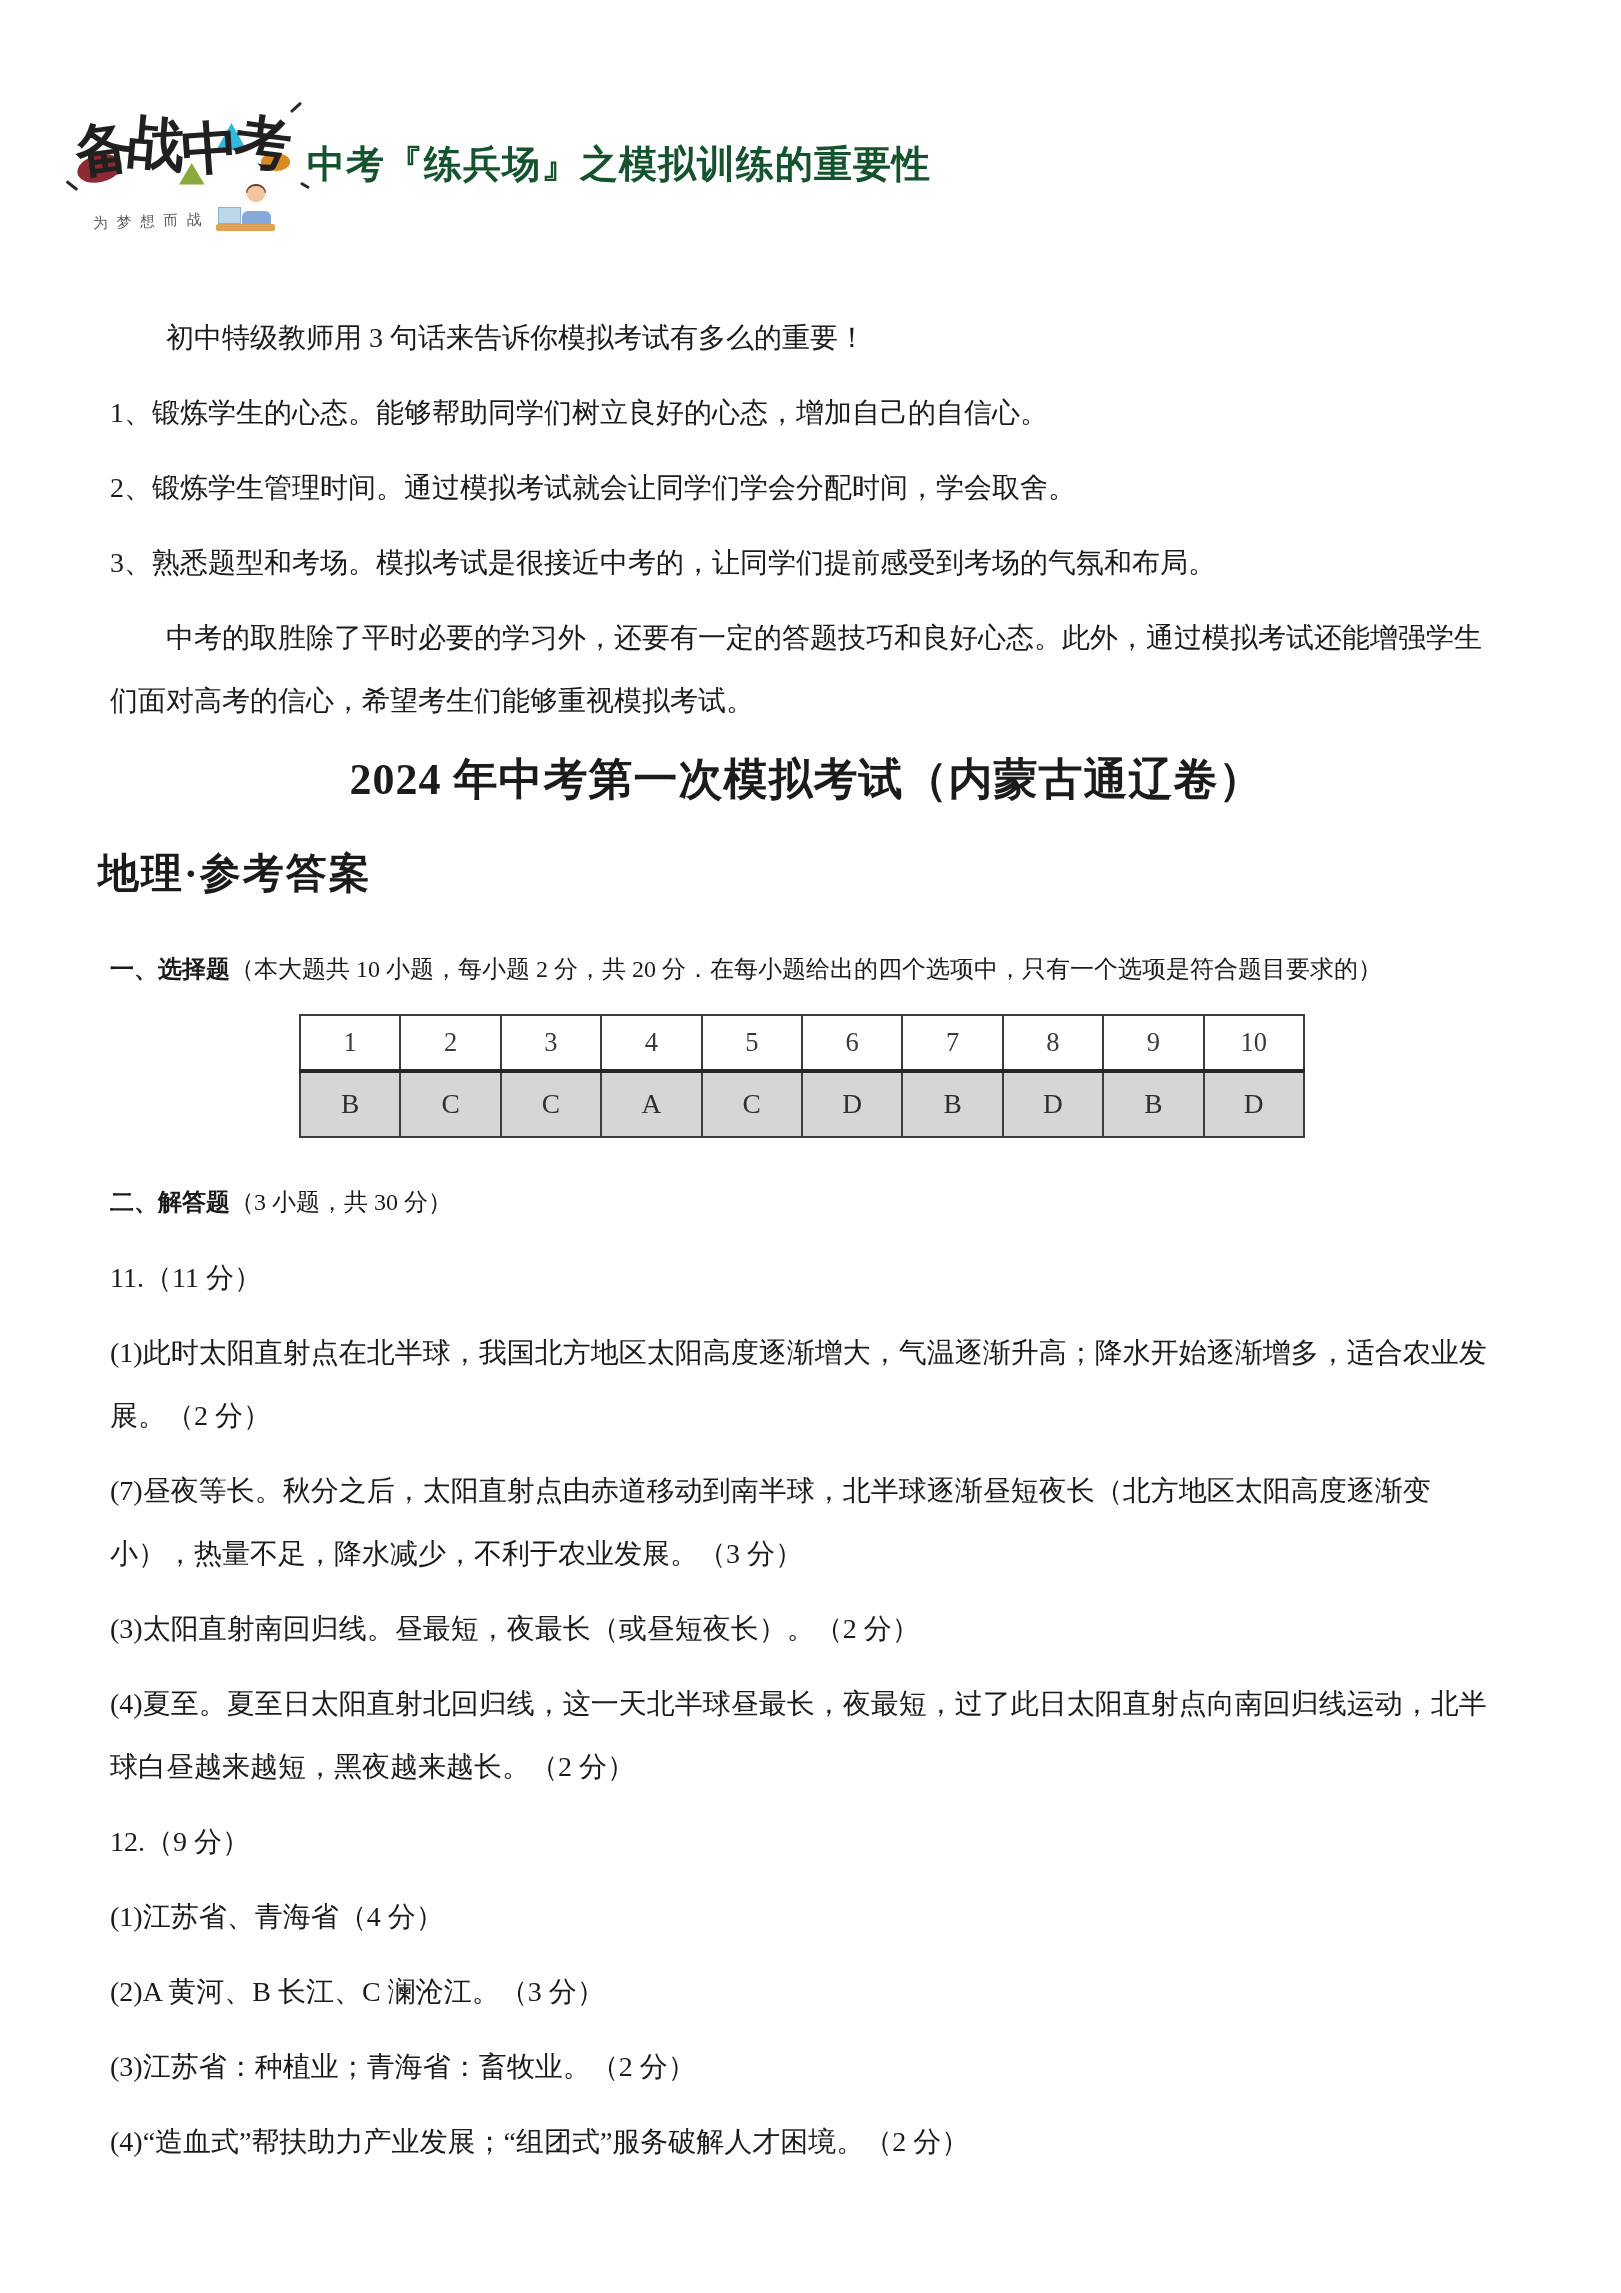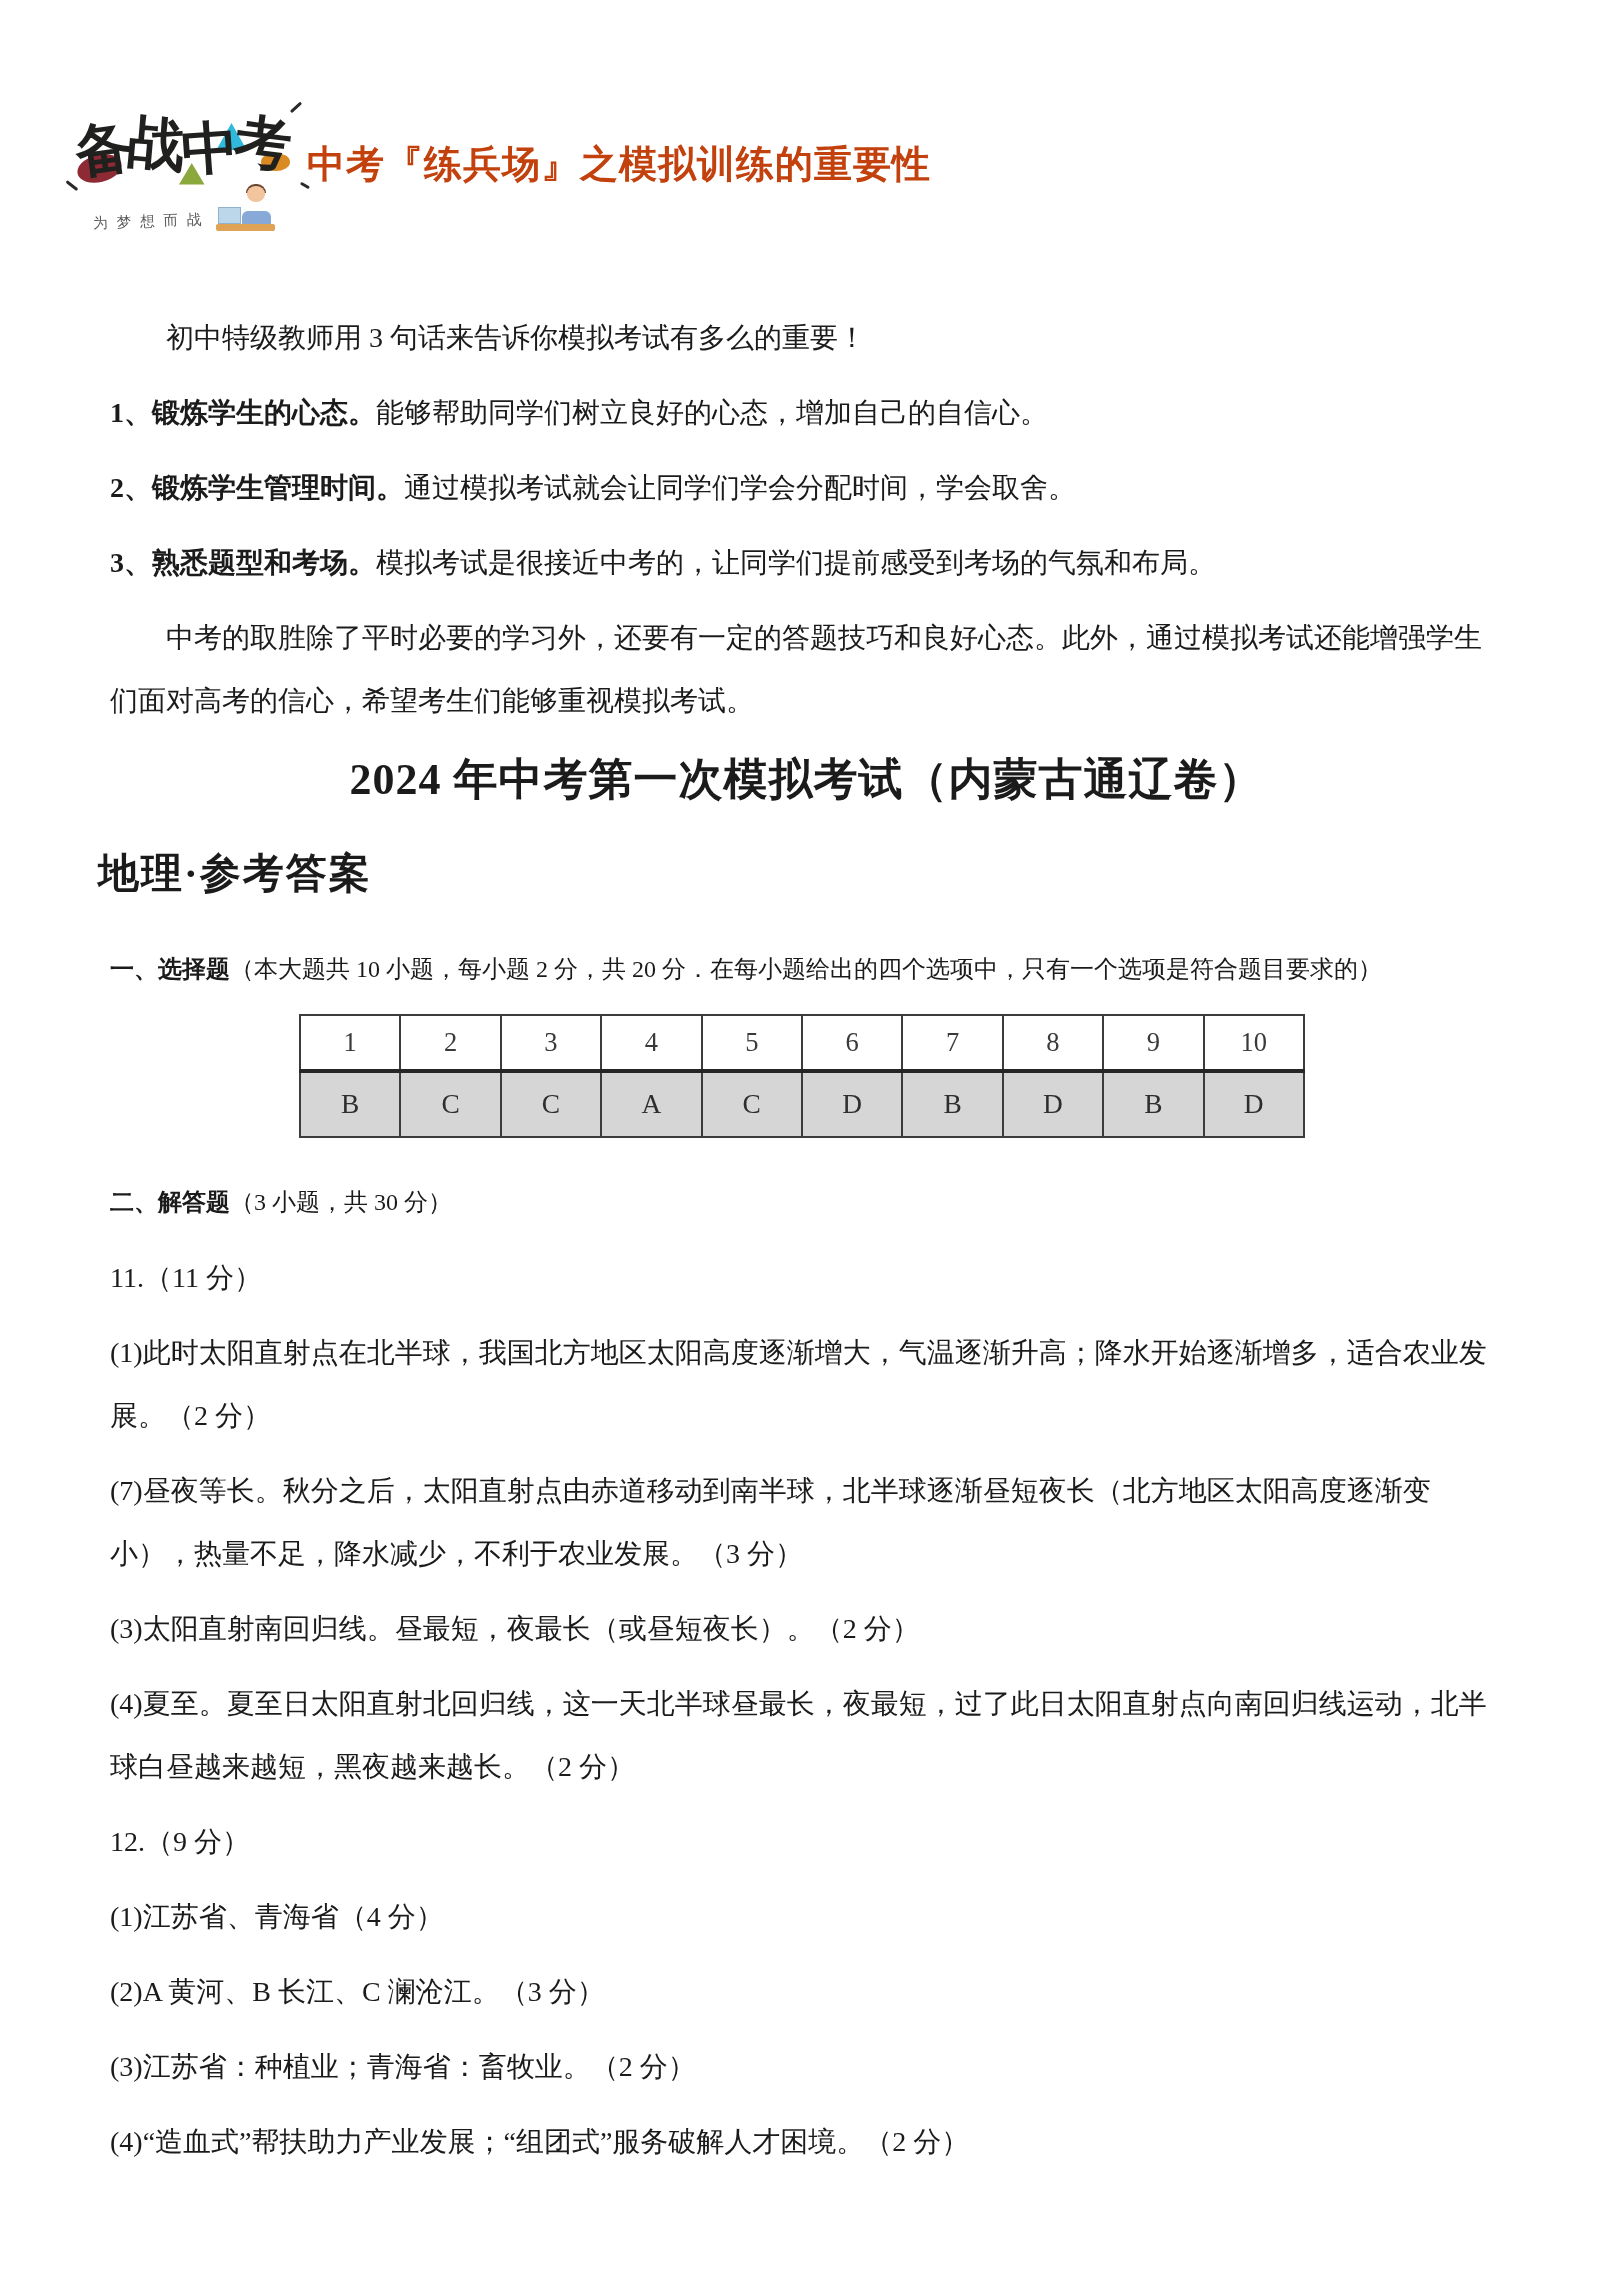--- a/index.html
+++ b/index.html
@@ -46,28 +46,28 @@
   .kid-desk  { position: absolute; left: 0;  bottom: 0;  width: 59px; height: 6.9px;  background: #e0a254; border-radius: 2px; }
   .kid-books { position: absolute; left: 2px; bottom: 6.9px; width: 21.6px; height: 15.7px; background: #bcd6ea; border: 1px solid #8fb3cf; }
   .kid-head  { position: absolute; right: 11.8px; top: 2px; width: 17.6px; height: 15.7px; background: #f2c59e; border-radius: 50%; }
   .kid-hair  { position: absolute; right: 10.8px; top: 0;  width: 19.6px; height: 8.8px;  background: #6b4430; border-radius: 9.8px 9.8px 0 0; }
   .kid-body  { position: absolute; right: 5.9px; bottom: 6.9px; width: 29px; height: 13.7px; background: #86a9d8; border-radius: 5.9px 5.9px 0 0; }
 
   .masthead-title {
     position: absolute; left: 307px; top: 139px;
     font-family: "Liberation Sans", sans-serif;
     font-weight: bold; font-size: 38px; letter-spacing: 1px;
-    color: #c2410c;
+    color: #14532d;
   }
 
   
   .content { padding: 0 106px 0 98px; }
   .bodyline { font-size: 28px; line-height: 63px; margin: 12px; }
   .indent2 { text-indent: 2em; }
-  .pt-lead { font-weight: bold; }
+  .pt-lead { font-weight: normal; }
 
   .exam-title {
     text-align: center; font-weight: bold; font-size: 44px;
     line-height: 63px; margin: 15.7px 0 0 0; letter-spacing: 1px;
   }
   .exam-subtitle {
     text-align: left; font-weight: bold; font-size: 41px;
     line-height: 63px; margin: 31px 0 0 0; letter-spacing: 2px;
   }
 

